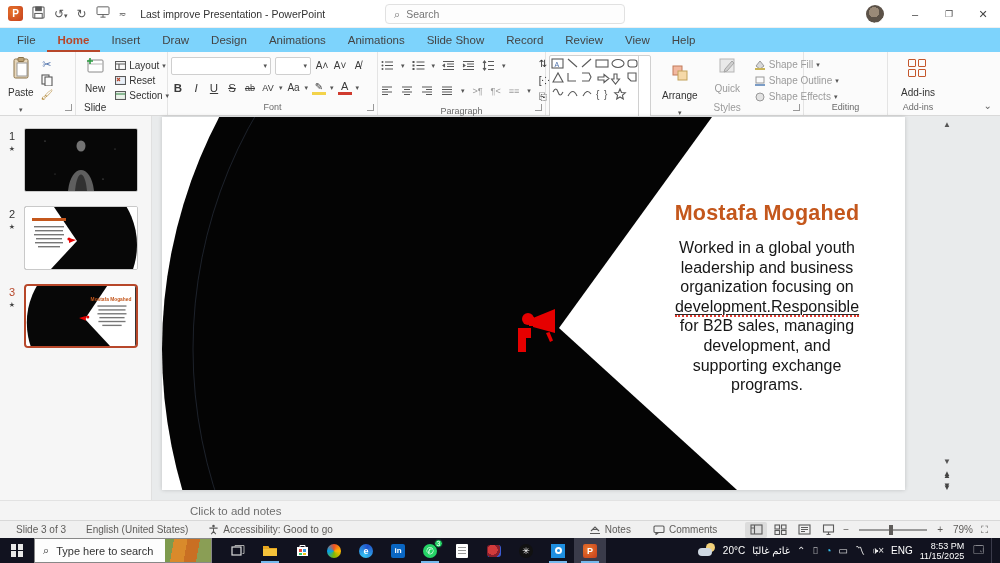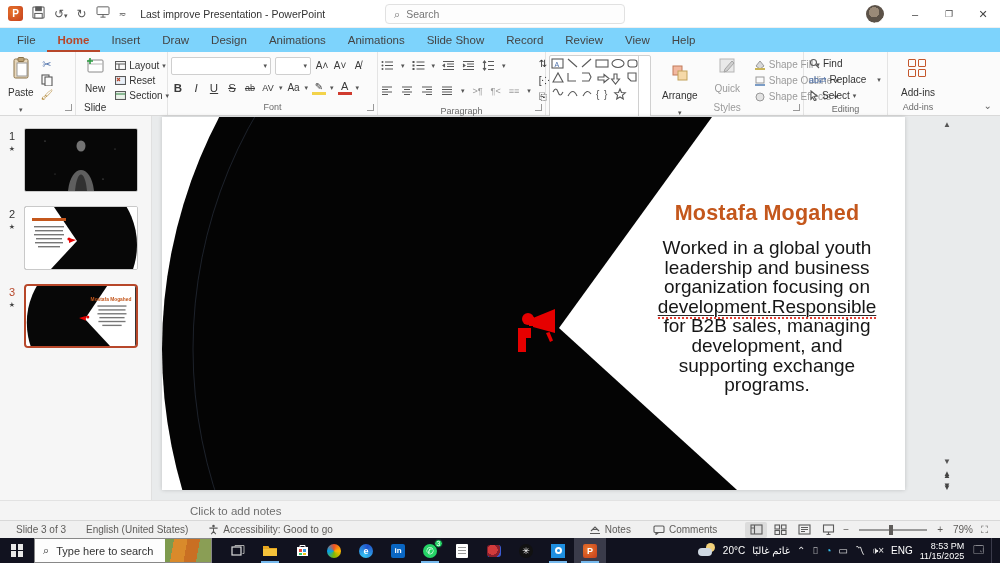--- a/index.html
+++ b/index.html
@@ -52,21 +52,21 @@
   #thumbs { position:absolute; left:0; top:0; width:152px; height:384px; background:#f6f6f6; border-right:1px solid #e0e0e0; padding-top:12px;}
   .thumb-row { display:flex; margin-bottom:14px; }
   .thumb-num { width:24px; text-align:center; font-size:11px; color:#333; padding-top:2px;}
   .thumb-num .star { display:block; font-size:7px; color:#444; margin-top:3px;}
   .thumb-frame { width:114px; height:64px; border:1px solid #c9c9c9; border-radius:2px; background:#fff; overflow:hidden;}
   .thumb-frame.selected { border:2px solid #b7472a; border-radius:4px;}
   #canvas { position:absolute; left:162px; top:1px; width:743px; height:373px; background:#fff; box-shadow:0 0 4px rgba(0,0,0,.18);}
   #slide-svg { position:absolute; left:0; top:0; }
   .slide-textblock { position:absolute; left:460px; top:84px; width:290px; text-align:center;}
   .slide-title { font-size:21.5px; font-weight:bold; color:#c4571c; letter-spacing:.2px;}
-  .slide-body { margin-top:12px; font-size:19px; line-height:19.6px; color:#161616; font-weight:500;}
+  .slide-body { margin-top:12px; font-size:16px; line-height:19.6px; color:#161616; font-weight:500;}
   .spell { border-bottom:2px dotted #e03c31; text-decoration:underline; text-decoration-color:#2b2b2b; text-decoration-thickness:1px; text-underline-offset:2px;}
   #vscroll { position:absolute; left:940px; top:0; width:14px; height:384px; display:flex; flex-direction:column; align-items:center;}
   .scr-ar { font-size:8px; color:#555; }
   .dblchev { display:flex; flex-direction:column; line-height:4px; font-size:8px; color:#444; margin-top:6px;}
 
   
   #notesbar { top:500px; height:20px; background:#f4f4f4; border-top:1px solid #e2e2e2; display:flex; align-items:center; padding-left:190px;}
   #notesbar span { font-size:11.5px; color:#6e6e6e; }
 
   
@@ -409,41 +409,20 @@
           <span>Shape Effects</span>
             <span class="caret">▾</span>
         </div>
       </div>
     </div>
     <div class="rlabel">Drawing</div>
     <span class="dlg"></span>
   </div>
 
   <div class="rgroup" style="width:84px;">
-    <div style="display:flex;flex-direction:column;gap:3px;padding-top:2px;">
-      <div class="smallrow">
-        <svg width="11" height="11" viewBox="0 0 11 11" class="sic">
-            <circle cx="4.5" cy="4.5" r="3"></circle>
-            <path d="M7 7 l3 3"></path>
-          </svg>
-        <span>Find</span>
-      </div>
-      <div class="smallrow">
-        <span style="font-size:9px;color:#4a6ea9;">ab⇄</span>
-        <span>Replace</span>
-          <span class="caret" style="margin-left:8px;">▾</span>
-      </div>
-      <div class="smallrow">
-        <svg width="10" height="11" viewBox="0 0 10 11" class="sic">
-            <path d="M2 1 l6 5 -3 .5 2 3.5 -1.5 .7 -2 -3.5 -1.5 2 z" fill="#fff"></path>
-          </svg>
-        <span>Select</span>
-          <span class="caret">▾</span>
-      </div>
-    </div>
     <div class="rlabel">Editing</div>
   </div>
 
   <div class="rgroup" style="width:60px;border-right:none;">
     <div class="bigbtn" style="margin:2px auto 0;">
       <span class="addins-ic">
           <span></span>
           <span></span>
           <span></span>
           <span></span>

